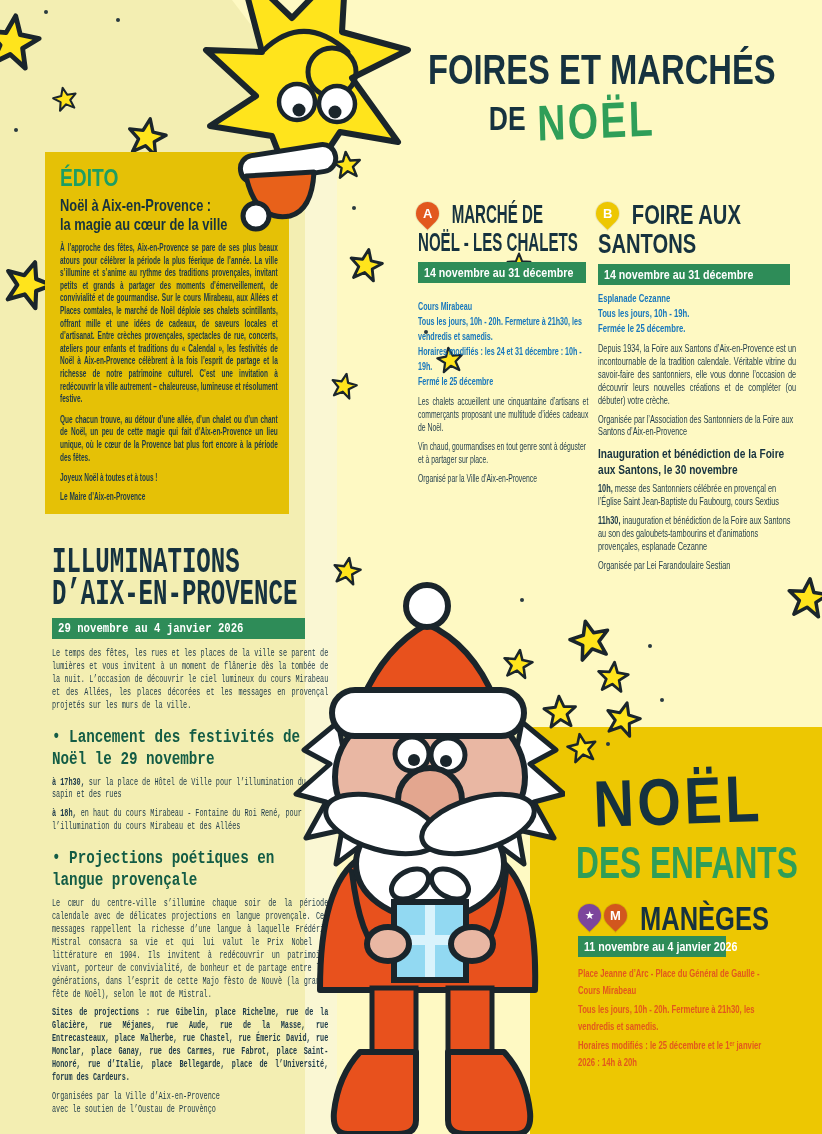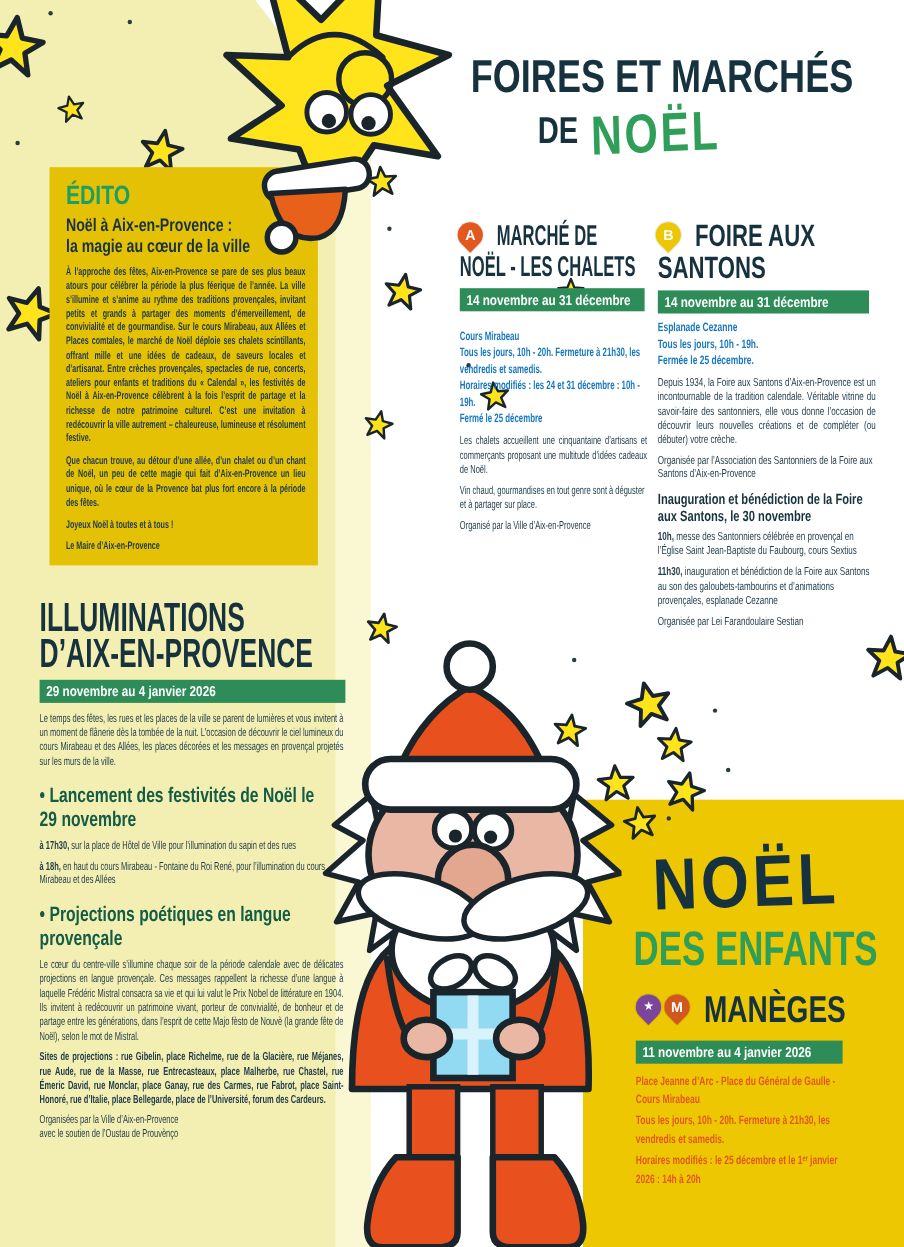--- a/index.html
+++ b/index.html
@@ -1,16 +1,16 @@
 <!DOCTYPE html>
 <html><head>
 <meta charset="utf-8">
 <style>
   html,body{margin:0;padding:0;background:#888;}
-  .page{position:relative;width:822px;height:1134px;background:#ffffff;overflow:hidden;
+  .page{position:relative;width:822px;height:1134px;background:#fef9c3;overflow:hidden;
         font-family:"Liberation Sans","DejaVu Sans",sans-serif;color:#16323F;}
   
   .band{position:absolute;left:0;top:0;width:337px;height:1134px;background:#F3EEB2;
         clip-path:polygon(0 0,232px 0,337px 138px,337px 1134px,0 1134px);z-index:0;}
   .bandlight{position:absolute;left:305px;top:132px;width:32px;height:1002px;background:#FAF7D3;z-index:0;}
   .goldblock{position:absolute;left:530px;top:727px;width:292px;height:407px;background:#EDC702;z-index:0;}
   .edito-box{position:absolute;left:45px;top:152px;width:244px;height:362px;background:#E5C106;
              padding:12px 0 0 15px;box-sizing:border-box;z-index:2;}
   
   .b{font-weight:bold;} .blue{color:#1878BD;}
@@ -33,21 +33,21 @@
   .banner{background:#2E8C58;color:#fff;font-weight:bold;font-size:13px;height:21px;line-height:21px;
           padding-left:6px;box-sizing:border-box;overflow:visible;}
   .banner>span{display:inline-block;transform:scaleX(.82);transform-origin:0 0;white-space:nowrap;}
   
   .pin{position:absolute;width:23px;height:23px;border-radius:50% 50% 0 50%;transform:rotate(45deg);
        display:flex;align-items:center;justify-content:center;z-index:4;box-shadow:0 0 0 1px rgba(0,0,0,.08);}
   .pin span{transform:rotate(-45deg);color:#fff;font-weight:bold;font-size:13px;line-height:1;}
   
   .colA{position:absolute;left:418px;top:200px;width:265px;z-index:3;}
   .colB{position:absolute;left:598px;top:200px;width:300px;z-index:3;}
-  .colL{position:absolute;left:36px;top:546px;width:430px;z-index:3;}
+  .colL{position:absolute;left:52px;top:546px;width:430px;z-index:3;font-family:Liberation Mono, monospace;}
   .colM{position:absolute;left:578px;top:900px;width:300px;z-index:3;}
   .colTitleA{font-size:26px;line-height:28px;font-weight:bold;color:#16323F;white-space:pre-line;
              width:330px;text-indent:58px;}
   .colTitleB{font-size:28px;line-height:29px;font-weight:bold;color:#16323F;white-space:pre-line;
              width:300px;text-indent:47px;}
   .illumTitle{font-size:37px;line-height:32px;font-weight:bold;color:#16323F;white-space:pre-line;width:460px;margin-bottom:8px;}
   .manTitle{font-size:34px;line-height:36px;font-weight:bold;color:#16323F;margin-left:62px;width:220px;}
   .bodyp{font-size:10.5px;line-height:12.9px;color:#1D3A4A;margin:0 0 6px 0;}
   .infoline{font-size:11px;line-height:15px;font-weight:bold;margin:0;}
   .subhead{font-size:19px;line-height:22px;font-weight:bold;margin:14px 0 6px 0;width:352px;}
@@ -192,21 +192,21 @@
 la magie au cœur de la ville</div>
     <p class="edP sx65">À l’approche des fêtes, Aix-en-Provence se pare de ses plus beaux atours pour célébrer la période la plus féerique de l’année. La ville s’illumine et s’anime au rythme des traditions provençales, invitant petits et grands à partager des moments d’émerveillement, de convivialité et de gourmandise. Sur le cours Mirabeau, aux Allées et Places comtales, le marché de Noël déploie ses chalets scintillants, offrant mille et une idées de cadeaux, de saveurs locales et d’artisanat. Entre crèches provençales, spectacles de rue, concerts, ateliers pour enfants et traditions du « Calendal », les festivités de Noël à Aix-en-Provence célèbrent à la fois l’esprit de partage et la richesse de notre patrimoine culturel. C’est une invitation à redécouvrir la ville autrement – chaleureuse, lumineuse et résolument festive.</p>
     <p class="edP sx65">Que chacun trouve, au détour d’une allée, d’un chalet ou d’un chant de Noël, un peu de cette magie qui fait d’Aix-en-Provence un lieu unique, où le cœur de la Provence bat plus fort encore à la période des fêtes.</p>
     <p class="edSmall sx65">Joyeux Noël à toutes et à tous !</p>
     <p class="edSmall sx65">Le Maire d’Aix-en-Provence</p>
   </div>
 
   <div class="colL">
     <div class="illumTitle sx65">ILLUMINATIONS
 D’AIX-EN-PROVENCE</div>
-    <div class="banner" style="width:278px">
+    <div class="banner" style="width:253px">
       <span>29 novembre au 4 janvier 2026</span>
     </div>
     <p class="bodyp sx65 just" style="width:425px;margin-top:8px">Le temps des fêtes, les rues et les places de la ville se parent de lumières et vous invitent à un moment de flânerie dès la tombée de la nuit. L’occasion de découvrir le ciel lumineux du cours Mirabeau et des Allées, les places décorées et les messages en provençal projetés sur les murs de la ville.</p>
     <div class="subhead dgreen sx75">• Lancement des festivités de Noël le 29 novembre</div>
     <p class="bodyp sx65" style="width:410px">
       <b>à 17h30,</b><span> sur la place de Hôtel de Ville pour l’illumination du sapin et des rues</span>
     </p>
     <p class="bodyp sx65" style="width:410px">
       <b>à 18h,</b><span> en haut du cours Mirabeau - Fontaine du Roi René, pour l’illumination du cours Mirabeau et des Allées</span>
     </p>
@@ -299,21 +299,21 @@
   <div class="ndeDes sx72">DES ENFANTS</div>
 
   <div class="pin" style="left:578px;top:904px;background:#7C459C">
     <span style="font-size:11px">★</span>
   </div>
   <div class="pin" style="left:604px;top:904px;background:#D2571E">
     <span>M</span>
   </div>
   <div class="colM">
     <div class="manTitle sx75">MANÈGES</div>
-    <div class="banner" style="width:188px;margin-top:10px">
+    <div class="banner" style="width:148px;margin-top:0">
       <span>11 novembre au 4 janvier 2026</span>
     </div>
     <div style="margin-top:8px">
       <p class="infoline orange sx70" style="width:280px;line-height:17px;margin-bottom:2px">Place Jeanne d’Arc - Place du Général de Gaulle - Cours Mirabeau</p>
       <p class="infoline orange sx70" style="width:280px;line-height:17px;margin-bottom:2px">Tous les jours, 10h - 20h. Fermeture à 21h30, les vendredis et samedis.</p>
       <p class="infoline orange sx70" style="width:280px;line-height:17px">Horaires modifiés : le 25 décembre et le 1ᵉʳ janvier 2026 : 14h à 20h</p>
     </div>
   </div>
 
 </div>

